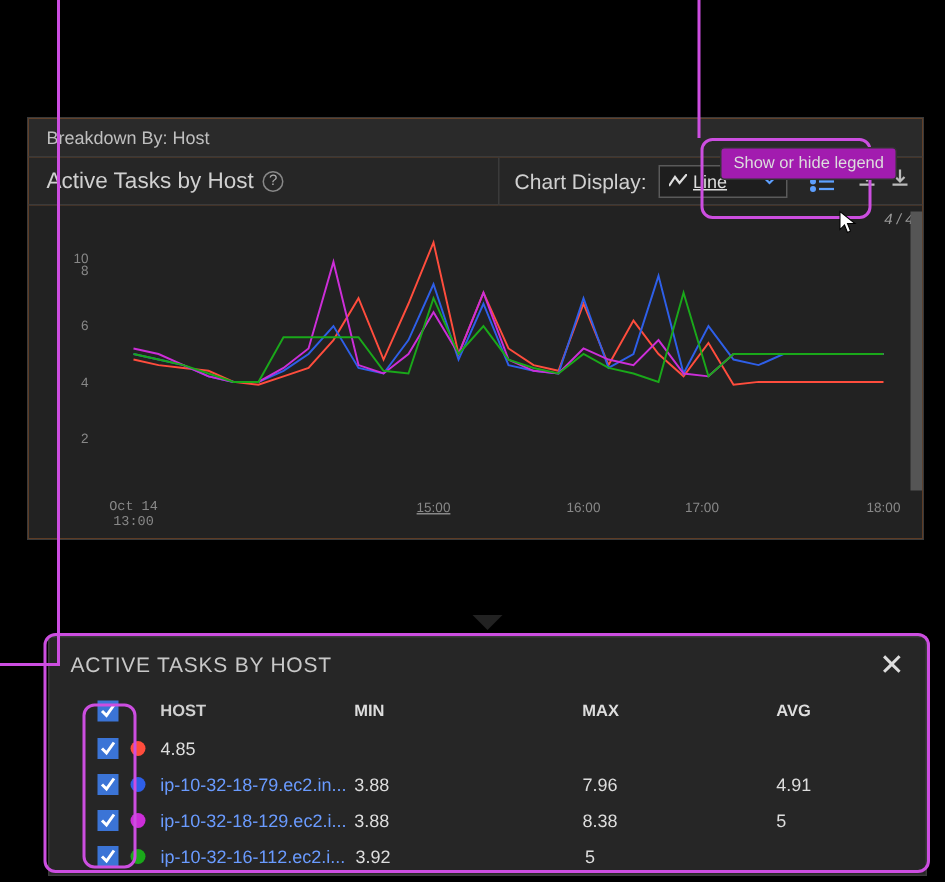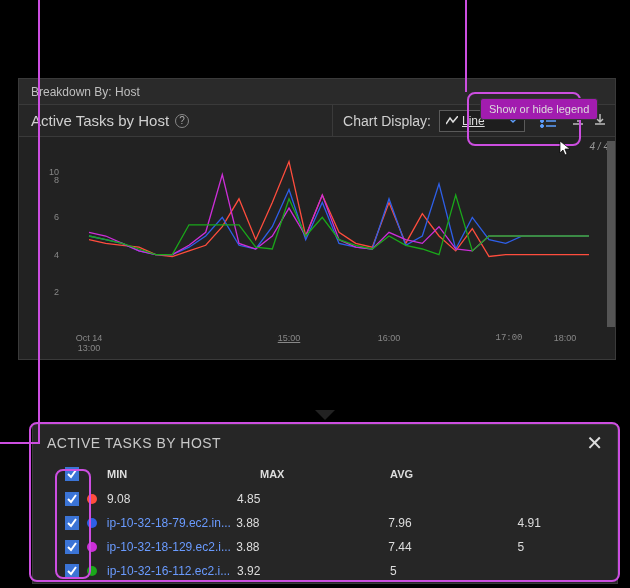--- a/index.html
+++ b/index.html
@@ -120,58 +120,58 @@
         <span class="y-tick" style="top: 111.6px;">4</span>
         <span class="y-tick" style="top: 148.8px;">2</span>
       </div>
     <svg class="chart-svg" id="chart-svg" viewBox="0 0 550 186" preserveAspectRatio="none">
         <polyline points="20.0,96.7 36.7,100.4 53.3,102.3 70.0,104.2 86.7,111.6 103.3,113.5 120.0,107.9 136.7,102.3 153.3,83.7 170.0,55.8 186.7,96.7 203.3,59.5 220.0,18.6 236.7,93.0 253.3,52.1 270.0,89.3 286.7,100.4 303.3,104.2 320.0,59.5 336.7,100.4 353.3,70.7 370.0,93.0 386.7,107.9 403.3,85.6 420.0,113.5 436.7,111.6 453.3,111.6 470.0,111.6 486.7,111.6 503.3,111.6 520.0,111.6" stroke="#ff4d3d" fill="none" stroke-width="1.3"></polyline>
         <polyline points="20.0,93.0 36.7,96.7 53.3,100.4 70.0,107.9 86.7,111.6 103.3,111.6 120.0,104.2 136.7,93.0 153.3,74.4 170.0,102.3 186.7,106.0 203.3,83.7 220.0,46.5 236.7,96.7 253.3,59.5 270.0,100.4 286.7,104.2 303.3,106.0 320.0,55.8 336.7,102.3 353.3,93.0 370.0,40.9 386.7,106.0 403.3,74.4 420.0,96.7 436.7,100.4 453.3,93.0 470.0,93.0 486.7,93.0 503.3,93.0 520.0,93.0" stroke="#2e5fe8" fill="none" stroke-width="1.3"></polyline>
         <polyline points="20.0,89.3 36.7,93.0 53.3,100.4 70.0,107.9 86.7,111.6 103.3,111.6 120.0,102.3 136.7,89.3 153.3,31.6 170.0,100.4 186.7,106.0 203.3,93.0 220.0,65.1 236.7,93.0 253.3,52.1 270.0,96.7 286.7,104.2 303.3,106.0 320.0,89.3 336.7,96.7 353.3,100.4 370.0,83.7 386.7,106.0 403.3,107.9 420.0,93.0 436.7,93.0 453.3,93.0 470.0,93.0 486.7,93.0 503.3,93.0 520.0,93.0" stroke="#cc2ed8" fill="none" stroke-width="1.3"></polyline>
         <polyline points="20.0,93.0 36.7,96.7 53.3,100.4 70.0,106.0 86.7,111.6 103.3,111.6 120.0,81.8 136.7,81.8 153.3,81.8 170.0,81.8 186.7,104.2 203.3,106.0 220.0,55.8 236.7,93.0 253.3,74.4 270.0,96.7 286.7,102.3 303.3,106.0 320.0,93.0 336.7,102.3 353.3,106.0 370.0,111.6 386.7,52.1 403.3,107.9 420.0,93.0 436.7,93.0 453.3,93.0 470.0,93.0 486.7,93.0 503.3,93.0 520.0,93.0" stroke="#1aa81a" fill="none" stroke-width="1.3"></polyline>
       </svg>
     <div class="x-axis" id="x-axis">
-        <span class="x-tick" style="left: 20px;">Oct 14
+        <span class="x-tick" style="left: 20px; font-family: Liberation Mono, monospace;">Oct 14
 13:00</span>
         <span class="x-tick" style="left: 120px; margin-top: 32px;">14:00</span>
         <span class="x-tick" style="left: 220px; text-decoration: underline;">15:00</span>
         <span class="x-tick" style="left: 320px;">16:00</span>
-        <span class="x-tick" style="left: 440px; font-family: Liberation Mono, monospace;">17:00</span>
-        <span class="x-tick" style="left: 496px;">18:00</span>
+        <span class="x-tick" style="left: 399px;">17:00</span>
+        <span class="x-tick" style="left: 520px;">18:00</span>
       </div>
   </div>
 </div>
 
 <div class="gap-tri" style="position:absolute;left:32px;top:410px;width:586px;"></div>
 
 <div class="legend-panel">
   <div class="legend-head">
     <span class="legend-title">ACTIVE TASKS BY HOST</span>
     <span class="close-x">✕</span>
   </div>
   <div class="legend-table" id="legend-table">
       <div class="lg-row header">
         <span class="cb">
           <svg viewBox="0 0 10 10">
             <polyline points="1,5 4,8 9,1" stroke="#fff" fill="none" stroke-width="2"></polyline>
           </svg>
         </span>
         <span style="width:20px"></span>
+        <span class="col-host">HOST</span>
         <span class="col-min">MIN</span>
         <span class="col-max">MAX</span>
         <span class="col-avg">AVG</span>
       </div>
       <div class="lg-row">
         <span class="cb">
           <svg viewBox="0 0 10 10">
             <polyline points="1,5 4,8 9,1" stroke="#fff" fill="none" stroke-width="2"></polyline>
           </svg>
         </span>
         <span class="dot" style="background:#ff4d3d"></span>
-        <span class="col-max">9.08</span>
         <span class="col-avg">4.85</span>
       </div>
       <div class="lg-row">
         <span class="cb">
           <svg viewBox="0 0 10 10">
             <polyline points="1,5 4,8 9,1" stroke="#fff" fill="none" stroke-width="2"></polyline>
           </svg>
         </span>
         <span class="dot" style="background:#2e5fe8"></span>
         <span class="col-host">ip-10-32-18-79.ec2.in...</span>
@@ -181,21 +181,21 @@
       </div>
       <div class="lg-row">
         <span class="cb">
           <svg viewBox="0 0 10 10">
             <polyline points="1,5 4,8 9,1" stroke="#fff" fill="none" stroke-width="2"></polyline>
           </svg>
         </span>
         <span class="dot" style="background:#cc2ed8"></span>
         <span class="col-host">ip-10-32-18-129.ec2.i...</span>
         <span class="col-min">3.88</span>
-        <span class="col-max">7.44</span>
+        <span class="col-max">8.38</span>
         <span class="col-avg">5</span>
       </div>
       <div class="lg-row">
         <span class="cb">
           <svg viewBox="0 0 10 10">
             <polyline points="1,5 4,8 9,1" stroke="#fff" fill="none" stroke-width="2"></polyline>
           </svg>
         </span>
         <span class="dot" style="background:#1aa81a"></span>
         <span class="col-host">ip-10-32-16-112.ec2.i...</span>

